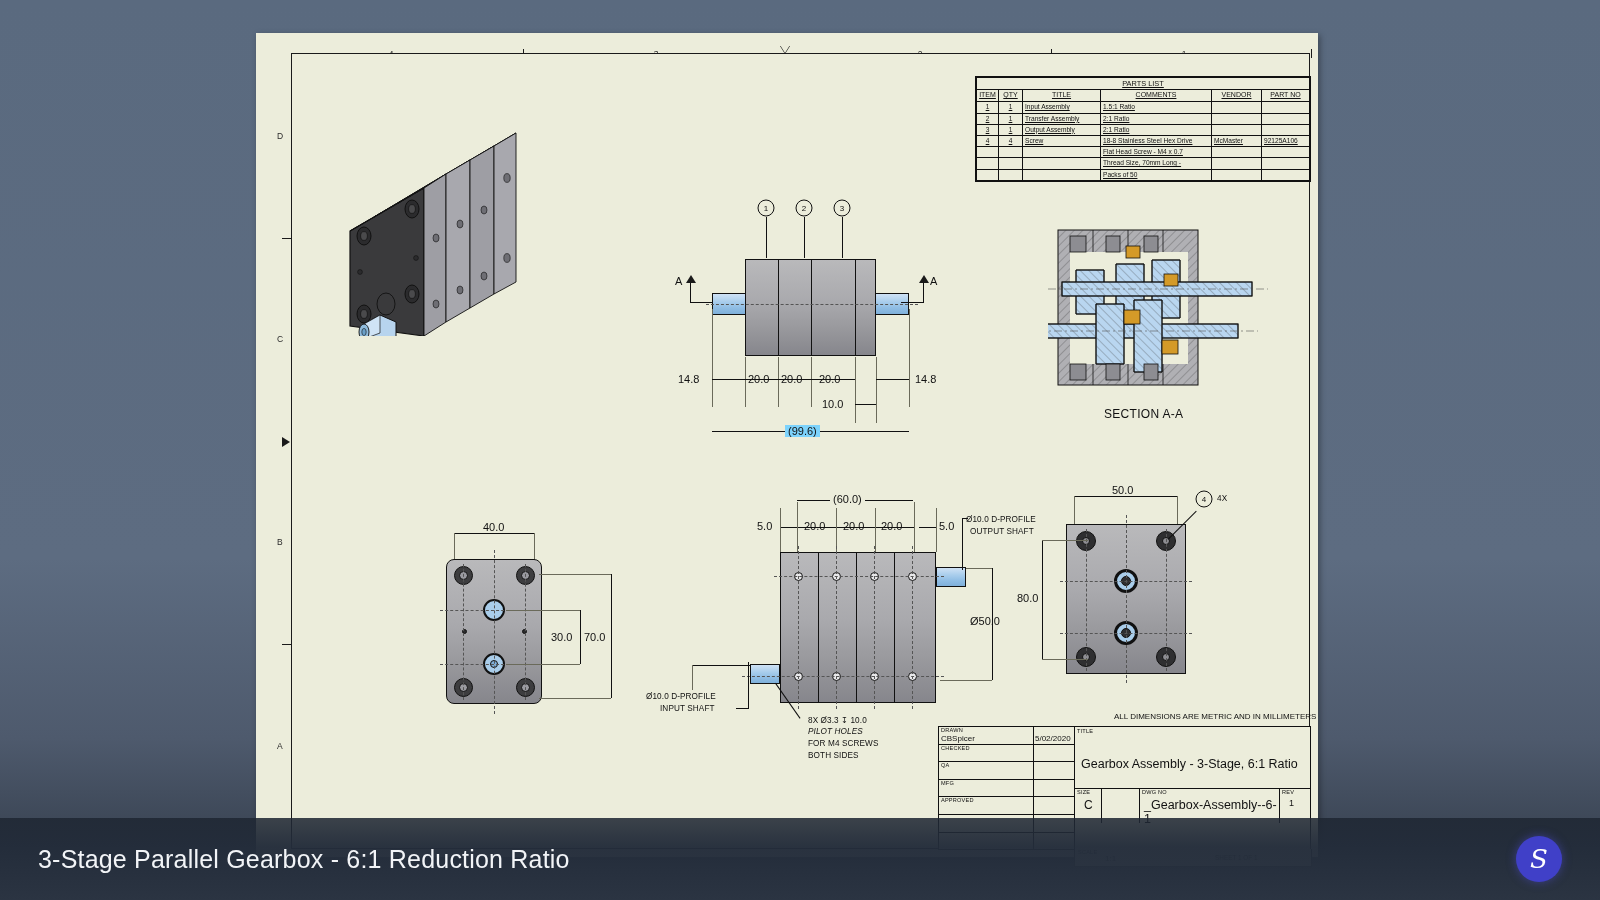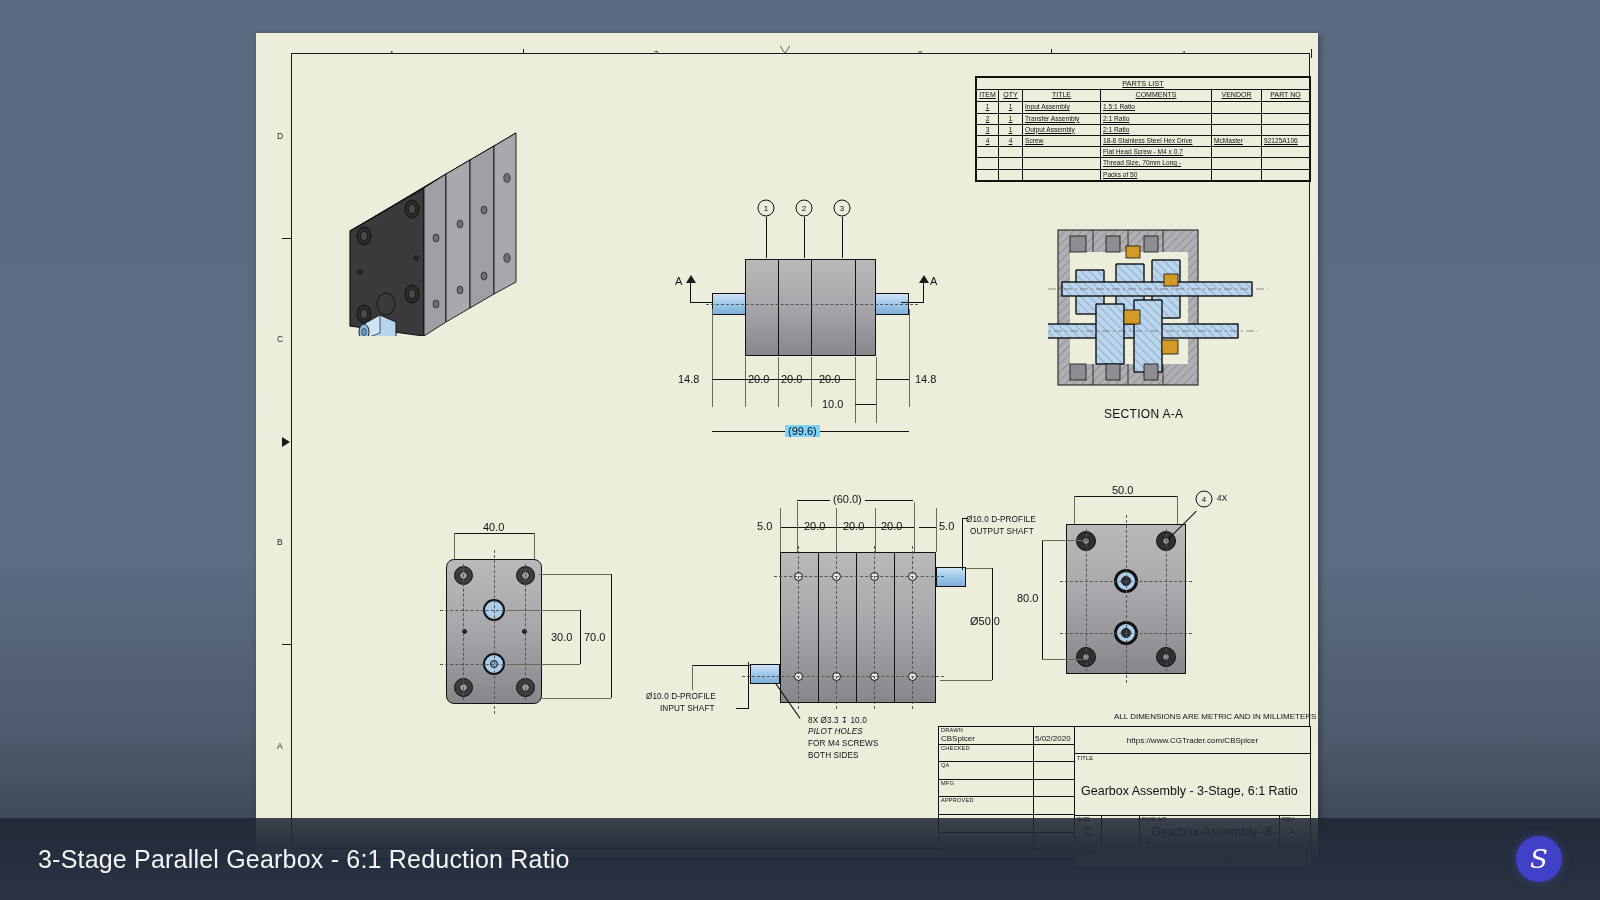--- a/index.html
+++ b/index.html
@@ -590,21 +590,20 @@
           <div class="tb-row">
             <span class="tb-lab">APPROVED</span>
             <span class="tb-val"></span>
             <span class="tb-date"></span>
           </div>
           <div class="tb-row"></div>
           <div class="tb-row"></div>
         </div>
 
         <div class="tb-right">
-          <div class="tb-url">https://www.CGTrader.com/CBSpicer</div>
           <div class="tb-titlebox">
             <span class="tb-lab">TITLE</span>
             <span class="tb-titletext">Gearbox Assembly - 3-Stage, 6:1 Ratio</span>
           </div>
           <div class="tb-bottom">
             <div class="tb-cell tb-size">
               <span class="tb-lab">SIZE</span>
               <span class="tb-big">C</span>
             </div>
             <div class="tb-cell tb-blank"></div>

